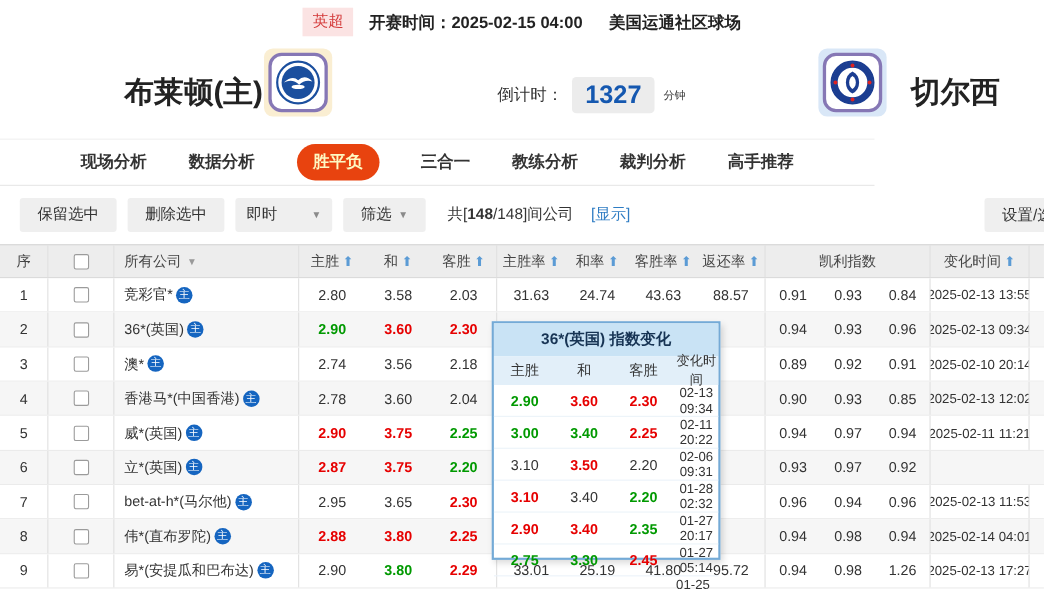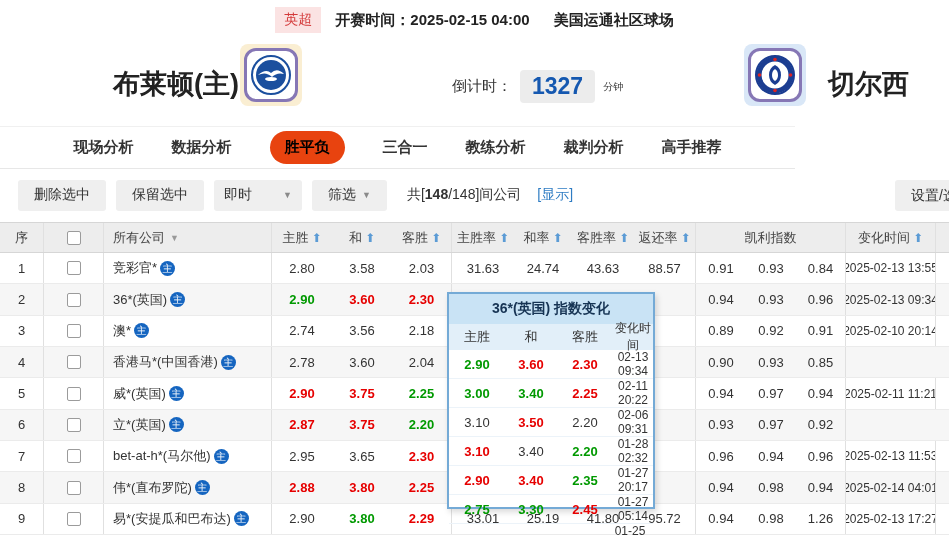--- a/index.html
+++ b/index.html
@@ -28,21 +28,21 @@
   #countdown-label { font-size:15px; color:#333; }
   #countdown-value { font-size:23px; font-weight:bold; color:#1558b0; background:#ececec;
     border-radius:4px; padding:3px 12px; }
   #countdown-unit { font-size:10px; color:#333; }
 
   
   #tab-bar { position:absolute; top:126px; left:0; width:795px; height:43px;
     border-top:1px solid #f0f0f0; border-bottom:1px solid #e7e7e7;
     display:flex; justify-content:center; align-items:center; gap:38px; }
   .tab { font-size:15px; font-weight:bold; color:#333; cursor:pointer; white-space:nowrap; }
-  .tab.active { background:#e8430f; color:#000000; padding:7px 15px; border-radius:17px; }
+  .tab.active { background:#e8430f; color:#fef9c3; padding:7px 15px; border-radius:17px; }
 
   
   #toolbar { position:absolute; top:170px; left:0; width:949px; height:50px;
     display:flex; align-items:center; padding-left:18px; gap:10px; }
   .tool-btn { background:#efefef; border-radius:3px; height:31px; font-size:14px; color:#333;
     display:flex; align-items:center; justify-content:center; padding:0 16px; white-space:nowrap; }
   .tool-btn.dropdown { justify-content:space-between; width:88px; padding:0 10px; }
   .caret { color:#8a8a8a; font-size:9px; margin-left:6px; }
   #company-count { font-size:14px; color:#333; margin-left:10px; white-space:nowrap; }
   #company-count b { font-weight:bold; }
@@ -128,22 +128,22 @@
   <span class="tab">现场分析</span>
   <span class="tab">数据分析</span>
   <span class="tab active">胜平负</span>
   <span class="tab">三合一</span>
   <span class="tab">教练分析</span>
   <span class="tab">裁判分析</span>
   <span class="tab">高手推荐</span>
 </div>
 
 <div id="toolbar">
+  <div class="tool-btn">保留选中</div>
   <div class="tool-btn">删除选中</div>
-  <div class="tool-btn">保留选中</div>
   <div class="tool-btn dropdown">
     <span>即时</span>
     <span class="caret">▼</span>
   </div>
   <div class="tool-btn">
     <span>筛选</span>
     <span class="caret">▼</span>
   </div>
   <span id="company-count"><span>共[</span><b>148</b><span>/148]间公司</span></span>
   <span id="show-link">[显示]</span>
@@ -274,20 +274,21 @@
         <div class="c o-k">2.78</div>
         <div class="c o-k">3.60</div>
         <div class="c o-k bR">2.04</div>
         <div class="c "></div>
         <div class="c "></div>
         <div class="c "></div>
         <div class="c bR"></div>
         <div class="c ">0.90</div>
         <div class="c ">0.93</div>
         <div class="c bR">0.85</div>
+        <div class="c time-c bR">2025-02-13 12:02</div>
         <div class="c "></div>
       </div>
       <div class="t-row">
         <div class="c bR">5</div>
         <div class="c bR">
           <span class="chk"></span>
         </div>
         <div class="c left bR">
           <span>威*(英国)</span>
           <span class="main-badge">主</span>

